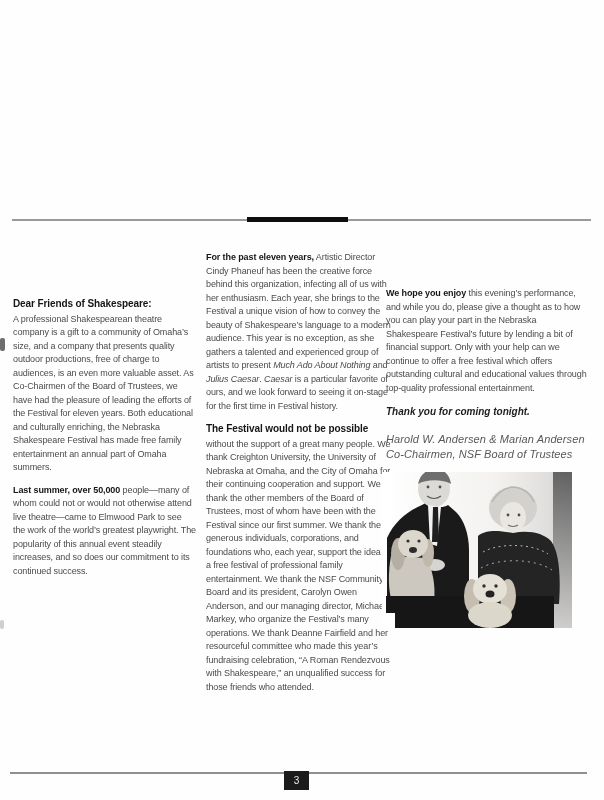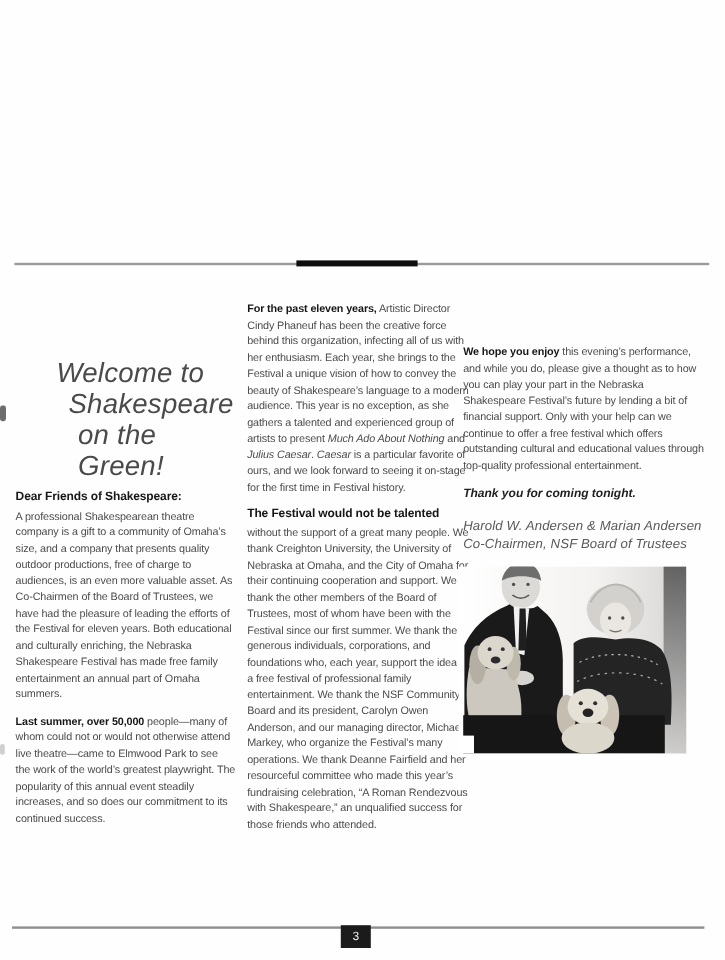--- a/index.html
+++ b/index.html
@@ -62,33 +62,28 @@
 <body>
 
 <div class="page">
 
   <div class="top-rule"></div>
   <div class="top-rule-accent"></div>
   <div class="scan-artifact"></div>
   <div class="scan-artifact2"></div>
 
   <div class="col col-left">
-    <div class="script-title">
-      <div class="l1">Welcome to</div>
-      <div class="l2">Shakespeare</div>
-      <div class="l3">on the Green!</div>
-    </div>
     <div class="run-head">Dear Friends of Shakespeare:</div>
     <p><span>A professional Shakespearean theatre company is a gift to a community of Omaha’s size, and a company that presents quality outdoor productions, free of charge to audiences, is an even more valuable asset.  As Co-Chairmen of the Board of Trustees, we have had the pleasure of leading the efforts of the Festival for eleven years. Both educational and culturally enriching, the Nebraska Shakespeare Festival has made free family entertainment an annual part of Omaha summers.</span></p>
     <p><span class="lead">Last summer, over 50,000</span><span> people—many of whom could not or would not otherwise attend live theatre—came to Elmwood Park to see the work of the world’s greatest playwright. The popularity of this annual event steadily increases, and so does our commitment to its continued success.</span></p>
   </div>
 
   <div class="col col-mid">
     <p><span class="lead">For the past eleven years,</span><span> Artistic Director Cindy Phaneuf has been the creative force behind this organization, infecting all of us with her enthusiasm.  Each year, she brings to the Festival a unique vision of how to convey the beauty of Shakespeare’s language to a modern audience.  This year is no exception, as she gathers a talented and experienced group of artists to present </span><span class="ital">Much Ado About Nothing</span><span> and </span><span class="ital">Julius Caesar</span><span>. </span><span class="ital">Caesar</span><span> is a particular favorite of ours, and we look forward to seeing it on-stage for the first time in Festival history.</span></p>
-    <div class="run-head">The Festival would not be talented</div>
+    <div class="run-head">The Festival would not be possible</div>
     <p><span>without the support of a great many people. We thank Creighton University, the University of Nebraska at Omaha, and the City of Omaha for their continuing cooperation and support. We thank the other members of the Board of Trustees, most of whom have been with the Festival since our first summer.  We thank the generous individuals, corporations, and foundations who, each year, support the idea of a free festival of professional family entertainment. We thank the NSF Community Board and its president, Carolyn Owen Anderson, and our managing director, Michael Markey, who organize the Festival’s many operations.  We thank Deanne Fairfield and her resourceful committee who made this year’s fundraising celebration, “A Roman Rendezvous with Shakespeare,” an unqualified success for those friends who attended.</span></p>
   </div>
 
   <div class="col col-right">
     <p><span class="lead">We hope you enjoy</span><span> this evening’s performance, and while you do, please give a thought as to how you can play your part in the Nebraska Shakespeare Festival’s future by lending a bit of financial support.  Only with your help can we continue to offer a free festival which offers outstanding cultural and educational values through top-quality professional entertainment.</span></p>
 
     <div class="thanks">
       <div>Thank you for coming tonight.</div>
     </div>
 

